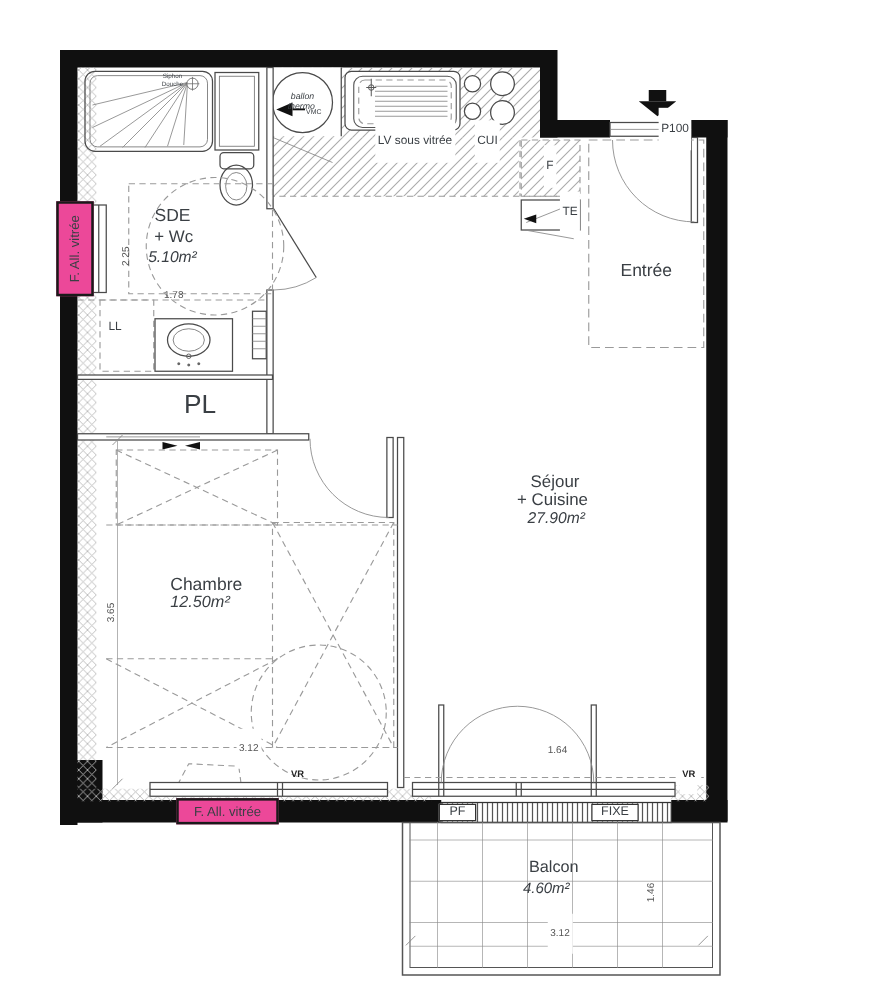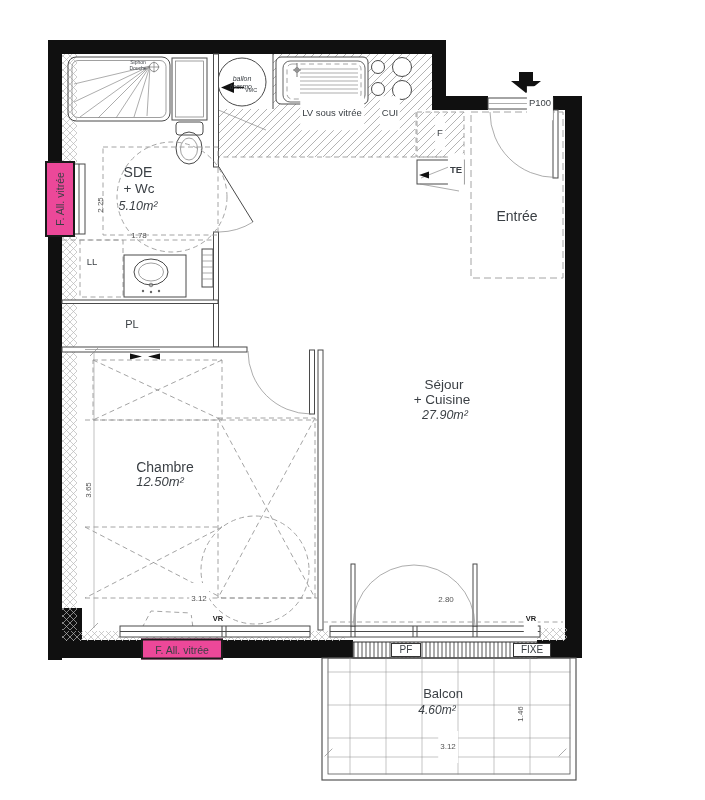--- a/index.html
+++ b/index.html
@@ -8,24 +8,24 @@
   #stage svg{position:absolute;left:0;top:0;}
   .wall{fill:var(--wall,#101010);stroke:none;}
   .ln{stroke:var(--line,#4a4a4a);fill:none;stroke-width:1;}
   .lnw{stroke:var(--line,#4a4a4a);fill:#fff;stroke-width:1;}
   .lnl{stroke:var(--light_line,#8a8a8a);fill:none;stroke-width:0.7;}
   .dsh{stroke:var(--dash,#9a9a9a);fill:none;stroke-width:0.9;stroke-dasharray:5,3.5;}
   .lbl{position:absolute;transform:translate(-50%,-50%);white-space:nowrap;
        color:var(--text,#3a3f44);line-height:1;}
   .rot{transform:translate(-50%,-50%) rotate(-90deg);}
   .it{font-style:italic;}
-  .b{font-weight:bold;}
+  .b{font-weight:bold;margin-left:20px;}
   .chip{background:#fff;padding:12px 2px;}
   .frame-chip{background:#fff;border:1px solid #333;padding:0 3px;display:flex;
-              align-items:center;justify-content:center;margin-left:40px;}
+              align-items:center;justify-content:center;}
   .winbox{position:absolute;transform:translate(-50%,-50%);background:#ec4899;
           border:2px solid #1a1a1a;display:flex;align-items:center;justify-content:center;}
 </style>
 </head>
 <body>
 
 <div id="stage">
 
 <svg width="705" height="800" viewBox="0 0 705 800">
   <defs>
@@ -255,39 +255,39 @@
   </g>
 </svg>
 
 <div class="lbl" style="left:138px;top:172px;font-size:14px;">SDE</div>
 <div class="lbl" style="left:139px;top:189px;font-size:13.5px;">+ Wc</div>
 <div class="lbl it" style="left:138px;top:206px;font-size:12.5px;">5.10m²</div>
 <div class="lbl rot" style="left:101px;top:205px;font-size:8px;color:#555;">2.25</div>
 <div class="lbl" style="left:139px;top:236px;font-size:8px;color:#555;">1.78</div>
 
 <div class="lbl" style="left:92px;top:262px;font-size:9.5px;">LL</div>
-<div class="lbl" style="left:132px;top:324px;font-size:11px;text-align:center;">PL</div>
+<div class="lbl" style="left:160px;top:324px;font-size:21px;text-align:center;">PL</div>
 
 <div class="lbl" style="left:165px;top:467px;font-size:14px;">Chambre</div>
 <div class="lbl it" style="left:160px;top:481px;font-size:13px;">12.50m²</div>
 <div class="lbl rot" style="left:89px;top:490px;font-size:8px;color:#555;">3.65</div>
 <div class="lbl chip" style="left:199px;top:599px;font-size:8px;color:#555;">3.12</div>
 <div class="lbl b" style="left:218px;top:619px;font-size:7.5px;color:#222;">VR</div>
 
 <div class="lbl" style="left:444px;top:385px;font-size:13.5px;">Séjour</div>
 <div class="lbl" style="left:442px;top:400px;font-size:13.5px;">+ Cuisine</div>
 <div class="lbl it" style="left:445px;top:415px;font-size:12.5px;">27.90m²</div>
-<div class="lbl" style="left:446px;top:600px;font-size:8px;color:#555;">2.80</div>
+<div class="lbl" style="left:446px;top:600px;font-size:8px;color:#555;">1.64</div>
 <div class="lbl b chip" style="left:531px;top:619px;font-size:7.5px;color:#222;">VR</div>
 
 <div class="lbl" style="left:517px;top:216px;font-size:14px;">Entrée</div>
 <div class="lbl chip" style="left:540px;top:103px;font-size:9.5px;">P100</div>
 
 <div class="lbl chip" style="left:440px;top:133px;font-size:9.5px;">F</div>
-<div class="lbl chip" style="left:456px;top:170px;font-size:9.5px;font-weight:bold;">TE</div>
+<div class="lbl chip" style="left:456px;top:170px;font-size:9.5px;">TE</div>
 <div class="lbl chip" style="left:390px;top:113px;font-size:9.5px;">CUI</div>
 <div class="lbl chip" style="left:332px;top:113px;font-size:9.5px;">LV sous vitrée</div>
 
 <div class="lbl it" style="left:242px;top:78px;font-size:7px;">ballon</div>
 <div class="lbl it" style="left:241px;top:86px;font-size:7px;">thermo</div>
 <div class="lbl" style="left:251px;top:91px;font-size:5.5px;">VMC</div>
 <div class="lbl" style="left:138px;top:62px;font-size:5px;">Siphon</div>
 <div class="lbl" style="left:138px;top:68px;font-size:5px;">Douche</div>
 
 <div class="frame-chip lbl" style="left:366px;top:650px;width:22px;height:12px;font-size:10px;">PF</div>

